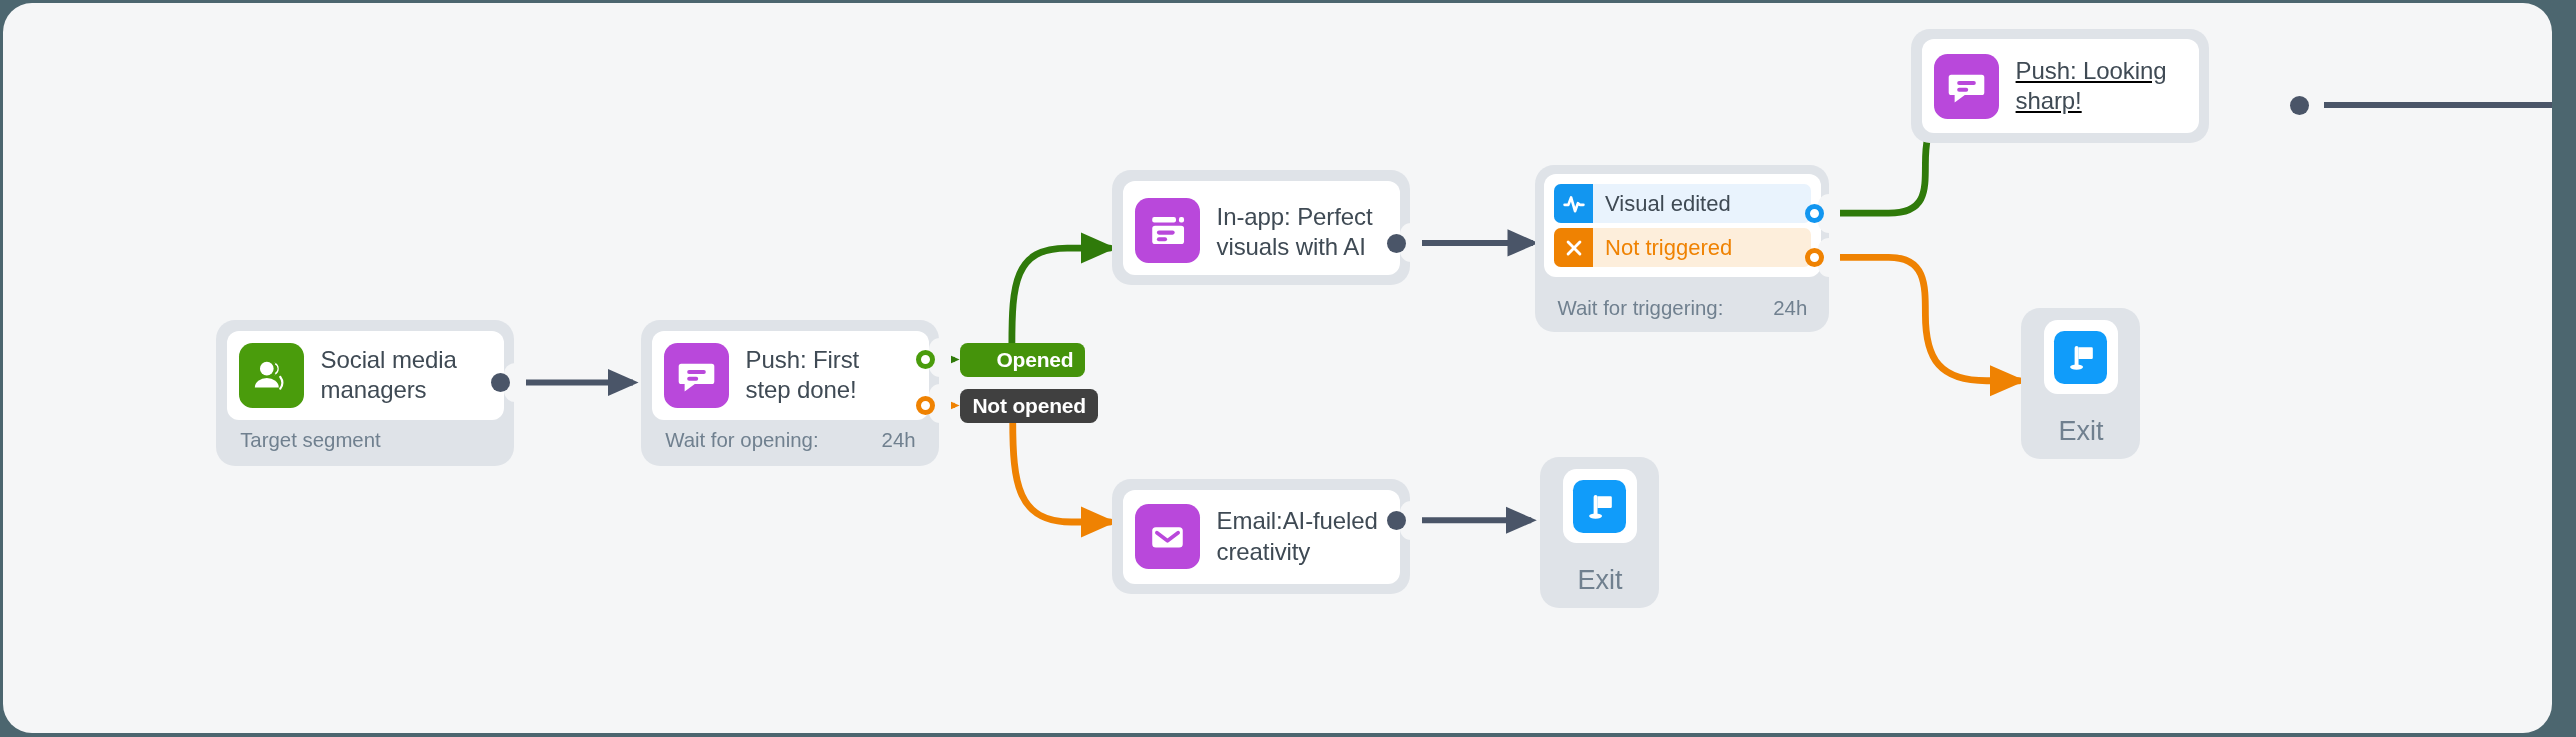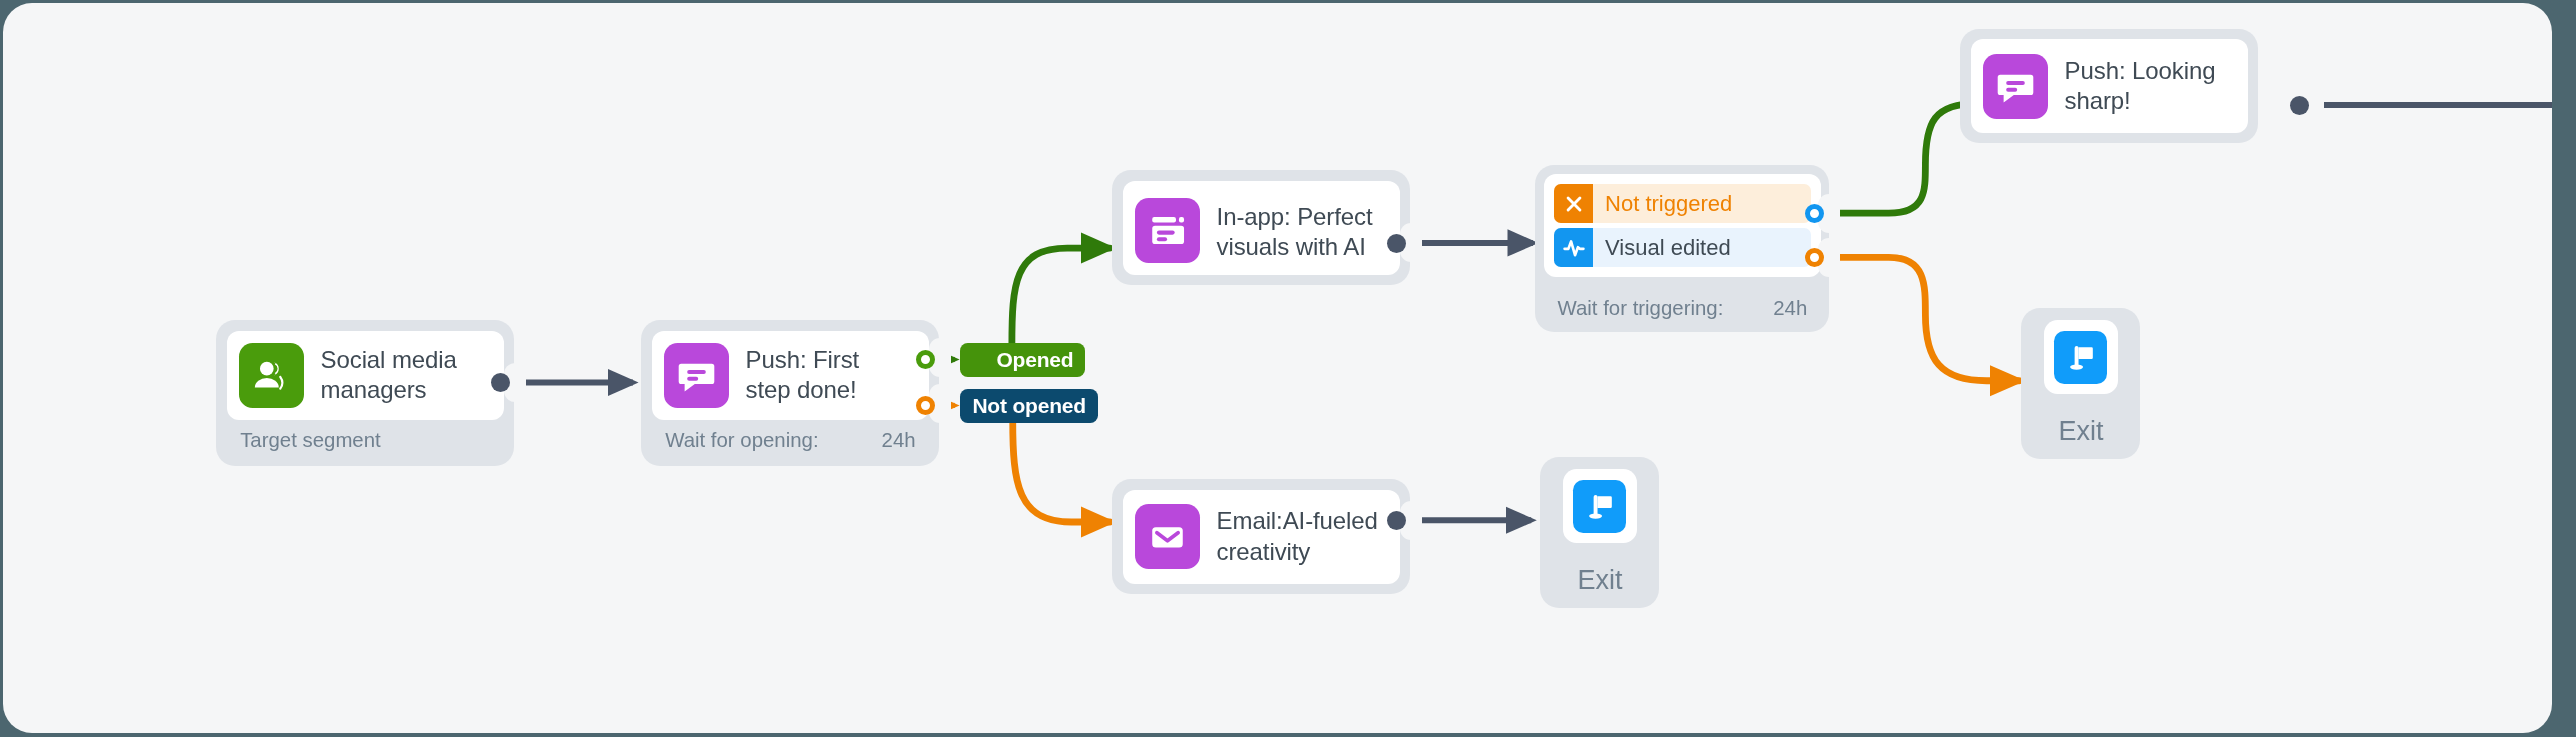--- a/index.html
+++ b/index.html
@@ -122,21 +122,21 @@
     align-items: center;
     padding: 0 12px;
     color: #ffffff;
     font-size: 21px;
     font-weight: 700;
     letter-spacing: -0.2px;
     white-space: nowrap;
     z-index: 7;
   }
   .badge-green  { background: #45930b; }
-  .badge-orange { background: #0c4a6e; }
+  .badge-orange { background: #404040; }
 
   
   .trigger-inner {
     background: #ffffff;
     border-radius: 12px;
     padding: 10.2px;
     box-sizing: border-box;
     display: flex;
     flex-direction: column;
     gap: 5.1px;
@@ -303,48 +303,48 @@
           </svg>
         </span>
         <span class="node-title">In-app: Perfect visuals with AI</span>
       </div>
     </div>
     <div class="notch" style="left:1397px; top:220px;"></div>
     <div class="port port-solid" style="left:1384px; top:231px;"></div>
 
     <div class="node" style="left:1532px; top:162px; width:294px; padding:8.5px;">
       <div class="trigger-inner">
+        <div class="trigger-row row-blue">
+          <span class="tr-ico">
+            <svg width="24" height="24" viewBox="0 0 28 28">
+              <path d="M3 15 h4.4 l3.2 -8.6 l4.6 16 l3.4 -9.4 l2.2 2 h4.2" fill="none" stroke="#fff" stroke-width="3.1" stroke-linecap="round" stroke-linejoin="round"></path>
+            </svg>
+          </span>
+          <span class="tr-label">Visual edited</span>
+        </div>
         <div class="trigger-row row-orange">
           <span class="tr-ico">
             <svg width="22" height="22" viewBox="0 0 26 26">
               <path d="M6 6 L20 20 M20 6 L6 20" stroke="#fff" stroke-width="3.4" stroke-linecap="round"></path>
             </svg>
           </span>
           <span class="tr-label">Not triggered</span>
         </div>
-        <div class="trigger-row row-blue">
-          <span class="tr-ico">
-            <svg width="24" height="24" viewBox="0 0 28 28">
-              <path d="M3 15 h4.4 l3.2 -8.6 l4.6 16 l3.4 -9.4 l2.2 2 h4.2" fill="none" stroke="#fff" stroke-width="3.1" stroke-linecap="round" stroke-linejoin="round"></path>
-            </svg>
-          </span>
-          <span class="tr-label">Visual edited</span>
-        </div>
       </div>
       <div class="node-footer" style="padding-top:20px;">
         <span class="f-label">Wait for triggering:</span>
         <span class="f-val">24h</span>
       </div>
     </div>
     <div class="notch" style="left:1815px; top:191px;"></div>
     <div class="notch" style="left:1815px; top:235px;"></div>
     <div class="port port-ring blue" style="left:1802px; top:201px;"></div>
     <div class="port port-ring orange" style="left:1802px; top:245px;"></div>
 
-    <div class="node" style="left:1957px; top:25.5px; width:298px;">
+    <div class="node" style="left:1908px; top:25.5px; width:298px;text-decoration:underline;">
       <div class="node-inner" style="height:94px;">
         <span class="icon-tile tile-purple">
           <svg width="39" height="39" viewBox="0 0 46 46">
             <path d="M5 9 h36 a3 3 0 0 1 3 3 v18 a3 3 0 0 1 -3 3 h-20 l-12 9 v-9 h-4 a3 3 0 0 1 -3 -3 v-18 a3 3 0 0 1 3 -3 z" fill="#fff"></path>
             <rect x="12" y="16.5" width="22" height="4.6" rx="2.3" fill="#b948db"></rect>
             <rect x="12" y="24.5" width="13" height="4.6" rx="2.3" fill="#b948db"></rect>
           </svg>
         </span>
         <span class="node-title">Push: Looking sharp!</span>
       </div>

